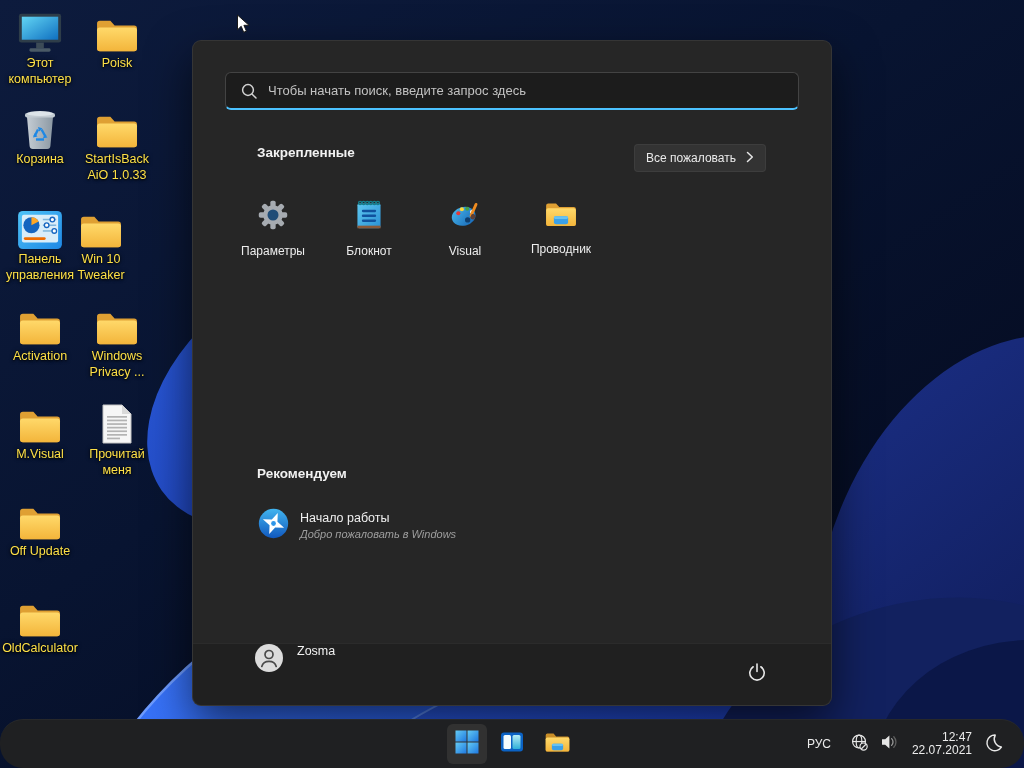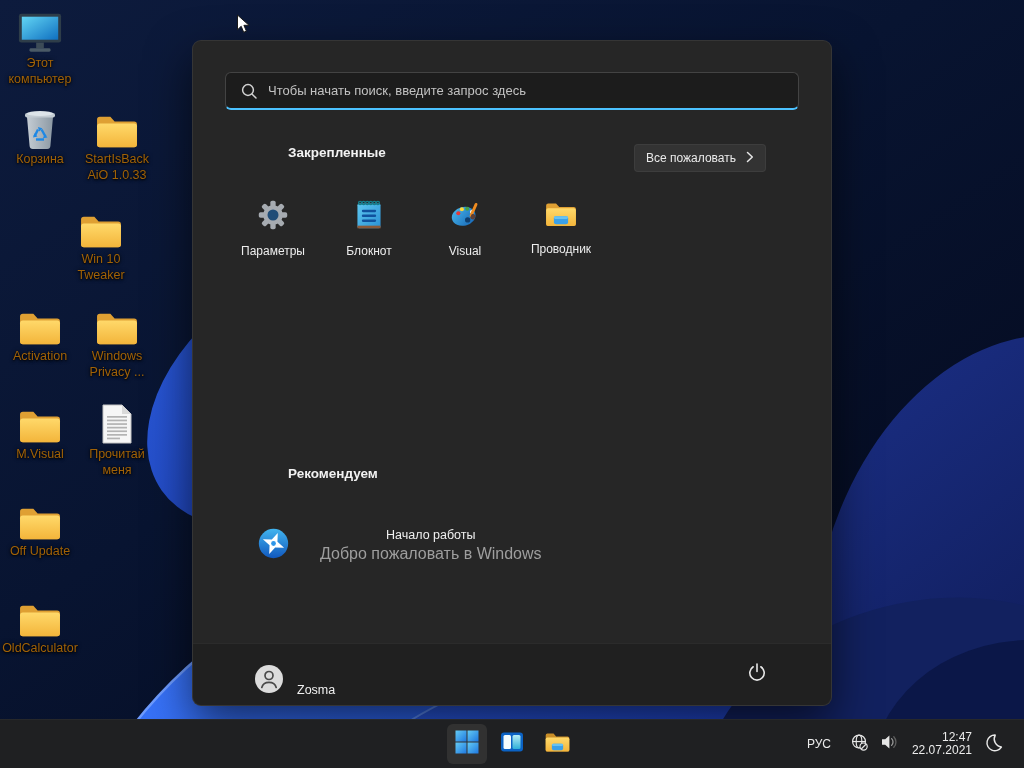--- a/index.html
+++ b/index.html
@@ -3,56 +3,56 @@
 <meta charset="utf-8">
 <style>
   html,body{margin:0;padding:0;width:1024px;height:768px;overflow:hidden;background:#05091a;
     font-family:"Liberation Sans","DejaVu Sans",sans-serif;-webkit-font-smoothing:antialiased;}
   .stage{position:relative;width:1024px;height:768px;overflow:hidden;}
   
   .wallpaper{position:absolute;inset:0;}
   
   .di{position:absolute;width:78px;text-align:center;cursor:default;}
   .di-icon{height:46px;display:flex;align-items:flex-end;justify-content:center;}
-  .di-label{margin-top:2px;font-size:12.5px;line-height:15.5px;color:#a16207;
+  .di-label{margin-top:2px;font-size:12.5px;line-height:15.5px;color:#fde047;
     text-shadow:0 1px 2px rgba(0,0,0,.95),0 0 4px rgba(0,0,0,.8);}
   .di-label.wide{width:90px;position:relative;left:-6px;}
   
   .start-menu{position:absolute;left:192px;top:40px;width:640px;height:666px;
     background:#262626;border:1px solid rgba(255,255,255,.07);border-radius:9px;
     box-shadow:0 18px 45px rgba(0,0,0,.6);box-sizing:border-box;}
   .search-wrap{position:absolute;left:32px;right:32px;top:31px;height:38px;}
   .search-box{width:100%;height:100%;box-sizing:border-box;background:#1c1c1c;
     border:1px solid #434343;border-bottom:2px solid #4cc2ff;border-radius:6px;
     color:#c9c9c9;font-size:13px;padding:0 24px 0 42px;outline:none;
     font-family:"Liberation Sans","DejaVu Sans",sans-serif;}
   .search-box::placeholder{color:#c2c2c2;opacity:1;}
   .search-glyph{position:absolute;left:15px;top:10px;pointer-events:none;}
-  .sec-title{position:absolute;left:64px;font-size:13.5px;font-weight:700;color:#f2f2f2;margin-left:31px;}
+  .sec-title{position:absolute;left:64px;font-size:13.5px;font-weight:700;color:#f2f2f2;}
   .all-apps-btn{position:absolute;right:65px;top:103px;height:26px;display:flex;align-items:center;
     gap:10px;background:#333333;border:1px solid rgba(255,255,255,.05);border-radius:4px;
     padding:0 11px;color:#eaeaea;font-size:12px;cursor:pointer;}
   .pin-grid{position:absolute;left:32px;top:146px;display:flex;}
   .pin-tile{width:96px;height:88px;display:flex;flex-direction:column;align-items:center;
     justify-content:flex-start;padding-top:12px;box-sizing:border-box;border-radius:6px;cursor:pointer;}
   .pin-label{margin-top:9px;font-size:12px;color:#ededed;}
-  .rec-item{position:absolute;left:56px;top:480px;width:420px;height:48px;display:flex;
-    align-items:center;gap:30px;padding-left:8px;border-radius:6px;cursor:pointer;box-sizing:border-box;text-align:center;}
+  .rec-item{position:absolute;left:56px;top:460px;width:420px;height:48px;display:flex;
+    align-items:center;gap:10px;padding-left:8px;border-radius:6px;cursor:pointer;box-sizing:border-box;}
   .rec-title{font-size:12.5px;color:#f0f0f0;margin-bottom:3px;}
-  .rec-sub{font-size:16px;color:#9e9e9e;}
+  .rec-sub{font-size:11px;color:#9e9e9e;font-style:italic;}
   .menu-footer{position:absolute;left:0;right:0;bottom:0;height:61px;background:#202020;
     border-top:1px solid rgba(255,255,255,.05);border-radius:0 0 9px 9px;}
-  .user-chip{position:absolute;left:52px;top:0;bottom:8px;display:flex;align-items:flex-end;gap:14px;
+  .user-chip{position:absolute;left:52px;top:0;bottom:0;display:flex;align-items:flex-start;gap:14px;
     padding:0 10px;cursor:pointer;}
   .user-name{font-size:12.5px;color:#f0f0f0;}
   .power-btn{position:absolute;right:54px;top:10px;width:40px;height:40px;display:flex;
     align-items:center;justify-content:center;border-radius:5px;cursor:pointer;}
   
   .taskbar{position:absolute;left:0;right:0;bottom:0;height:48px;background:#1f2022;
-    border-top:1px solid rgba(255,255,255,.04);}
+    border-top:1px solid rgba(255,255,255,.04);border-radius:23px;}
   .tb-center{position:absolute;left:50%;top:4px;transform:translateX(-50%);display:flex;gap:5px;}
   .tb-btn{width:40px;height:40px;border-radius:6px;display:flex;align-items:center;
     justify-content:center;cursor:pointer;}
   .tb-btn.active{background:#313131;}
   .tray{position:absolute;right:0;top:0;bottom:0;display:flex;align-items:center;}
   .tray-lang{font-size:12px;color:#ececec;padding:6px 8px;border-radius:4px;cursor:pointer;}
   .tray-ico{padding:6px 5px;display:flex;align-items:center;cursor:pointer;border-radius:4px;}
   .tray-clock{margin-left:8px;text-align:right;color:#ececec;font-size:12px;line-height:13.5px;cursor:pointer;}
   .tray-moon{margin-left:6px;margin-right:15px;}
   .cursor{position:absolute;left:236px;top:14px;pointer-events:none;z-index:99;}
@@ -139,20 +139,29 @@
       <svg width="46" height="42" viewBox="0 0 48 42">
         <rect x="2" y="1" width="44" height="30" rx="2.5" fill="#2e3d49"></rect>
         <rect x="5" y="4" width="38" height="24" fill="url(#scr)"></rect>
         <rect x="20" y="31" width="8" height="6" fill="#3c4b57"></rect>
         <rect x="13" y="37" width="22" height="3.5" rx="1.5" fill="#4a5a66"></rect>
       </svg>
     </div>
     <div class="di-label">Этот компьютер</div>
   </div>
 
+  <div class="di" style="left:78px;top:8px">
+    <div class="di-icon">
+      <svg width="46" height="38" viewBox="0 0 48 40">
+        <path d="M3 8a3 3 0 0 1 3-3h11l4.5 5H42a3 3 0 0 1 3 3v21a3 3 0 0 1-3 3H6a3 3 0 0 1-3-3Z" fill="#dfa033"></path>
+        <rect x="3" y="12" width="42" height="25" rx="3" fill="url(#fold)"></rect>
+      </svg>
+    </div>
+    <div class="di-label">Poisk</div>
+  </div>
 
   <div class="di" style="left:1px;top:104px">
     <div class="di-icon">
       <svg width="40" height="44" viewBox="0 0 40 44">
         <path d="M7 11h26l-2.6 29a3.2 3.2 0 0 1-3.2 2.9H12.8a3.2 3.2 0 0 1-3.2-2.9Z" fill="url(#bin)" opacity="0.92"></path>
         <rect x="5" y="7" width="30" height="4.5" rx="2" fill="#c3ccd3"></rect>
         <ellipse cx="20" cy="7.5" rx="13" ry="2.6" fill="#dde4e9"></ellipse>
         <g stroke="#1e88e5" stroke-width="2.4" fill="none">
           <path d="M14.5 30.5 18 23.5"></path>
             <path d="M21.5 23.5 25.5 30.5"></path>
@@ -171,20 +180,42 @@
   <div class="di" style="left:78px;top:104px">
     <div class="di-icon">
       <svg width="46" height="38" viewBox="0 0 48 40">
         <path d="M3 8a3 3 0 0 1 3-3h11l4.5 5H42a3 3 0 0 1 3 3v21a3 3 0 0 1-3 3H6a3 3 0 0 1-3-3Z" fill="#dfa033"></path>
         <rect x="3" y="12" width="42" height="25" rx="3" fill="url(#fold)"></rect>
       </svg>
     </div>
     <div class="di-label">StartIsBack AiO 1.0.33</div>
   </div>
 
+  <div class="di" style="left:1px;top:204px">
+    <div class="di-icon">
+      <svg width="46" height="40" viewBox="0 0 48 42">
+        <rect x="1" y="1" width="46" height="40" rx="5" fill="url(#cpg)"></rect>
+        <rect x="5" y="5" width="38" height="29" rx="2" fill="#d9edf9"></rect>
+        <circle cx="15" cy="16" r="8.5" fill="#1565c0"></circle>
+        <path d="M15 16 15 7.5A8.5 8.5 0 0 1 22.6 12Z" fill="#ffa726"></path>
+        <g stroke="#7fb6dd" stroke-width="1.6">
+          <line x1="27" y1="10" x2="41" y2="10"></line>
+            <line x1="27" y1="16" x2="41" y2="16"></line>
+            <line x1="27" y1="22" x2="41" y2="22"></line>
+        </g>
+        <g fill="#ffffff" stroke="#1565c0" stroke-width="1.4">
+          <circle cx="37" cy="10" r="2.4"></circle>
+            <circle cx="31" cy="16" r="2.4"></circle>
+            <circle cx="39" cy="22" r="2.4"></circle>
+        </g>
+        <rect x="7" y="28.5" width="23" height="3" rx="1.5" fill="#ef6c00"></rect>
+      </svg>
+    </div>
+    <div class="di-label">Панель управления</div>
+  </div>
 
   <div class="di" style="left:62px;top:204px">
     <div class="di-icon">
       <svg width="46" height="38" viewBox="0 0 48 40">
         <path d="M3 8a3 3 0 0 1 3-3h11l4.5 5H42a3 3 0 0 1 3 3v21a3 3 0 0 1-3 3H6a3 3 0 0 1-3-3Z" fill="#dfa033"></path>
         <rect x="3" y="12" width="42" height="25" rx="3" fill="url(#fold)"></rect>
       </svg>
     </div>
     <div class="di-label">Win 10 Tweaker</div>
   </div>

